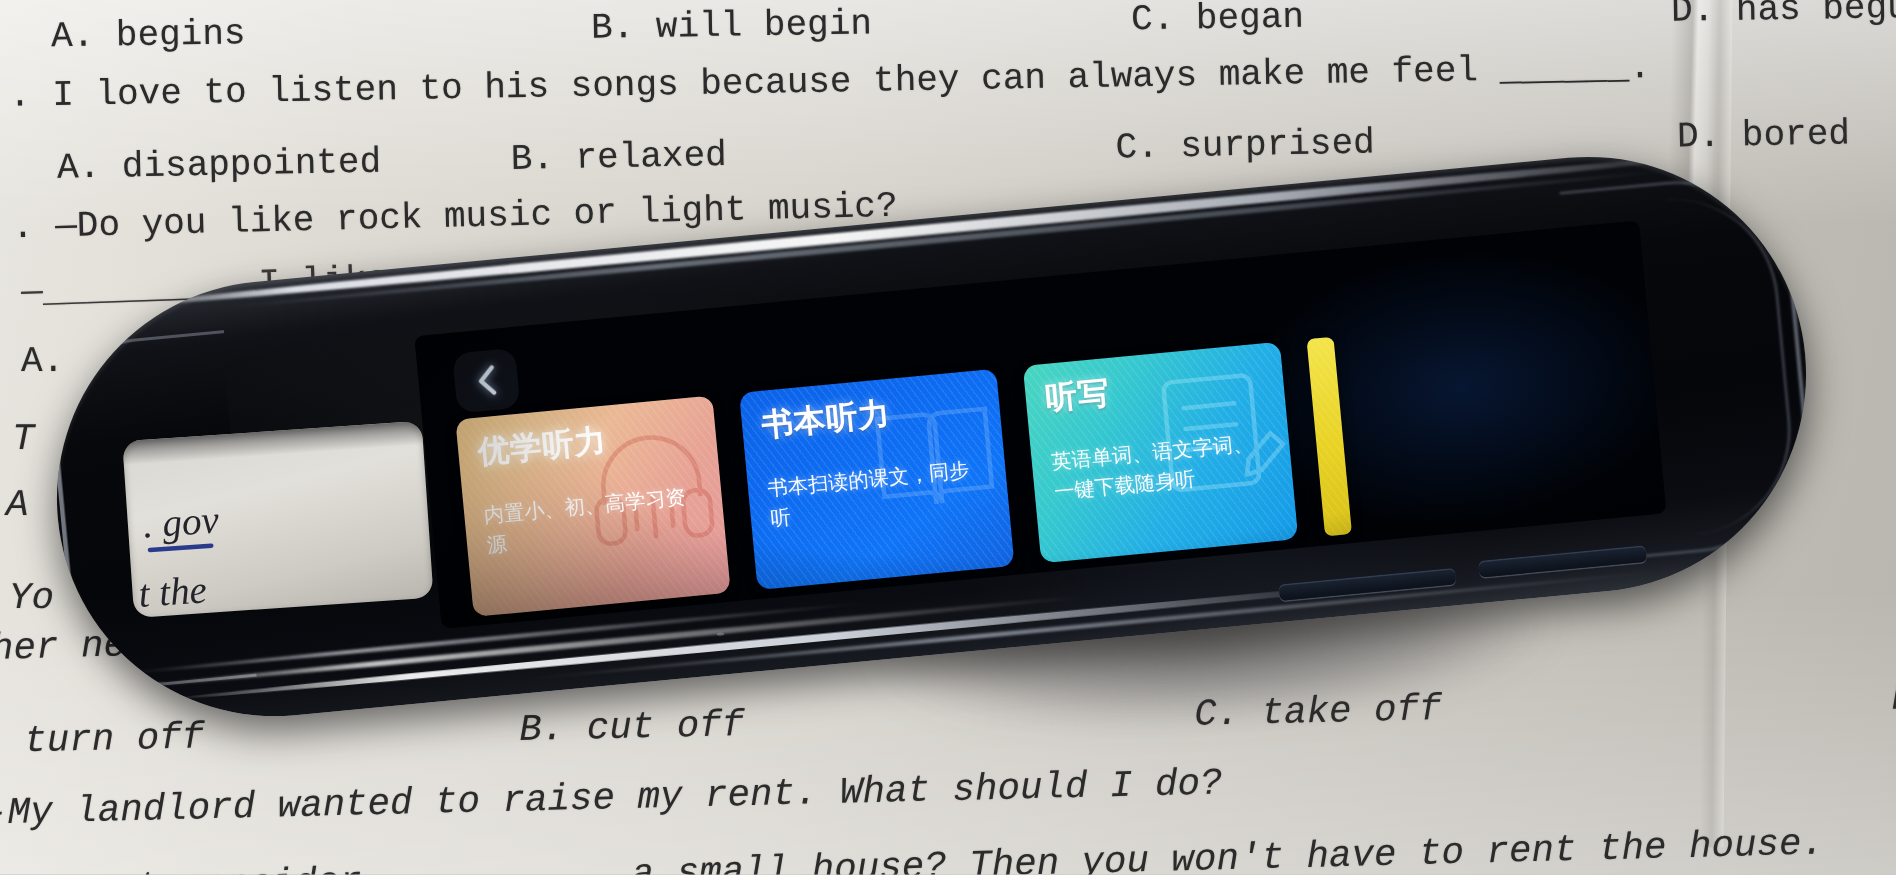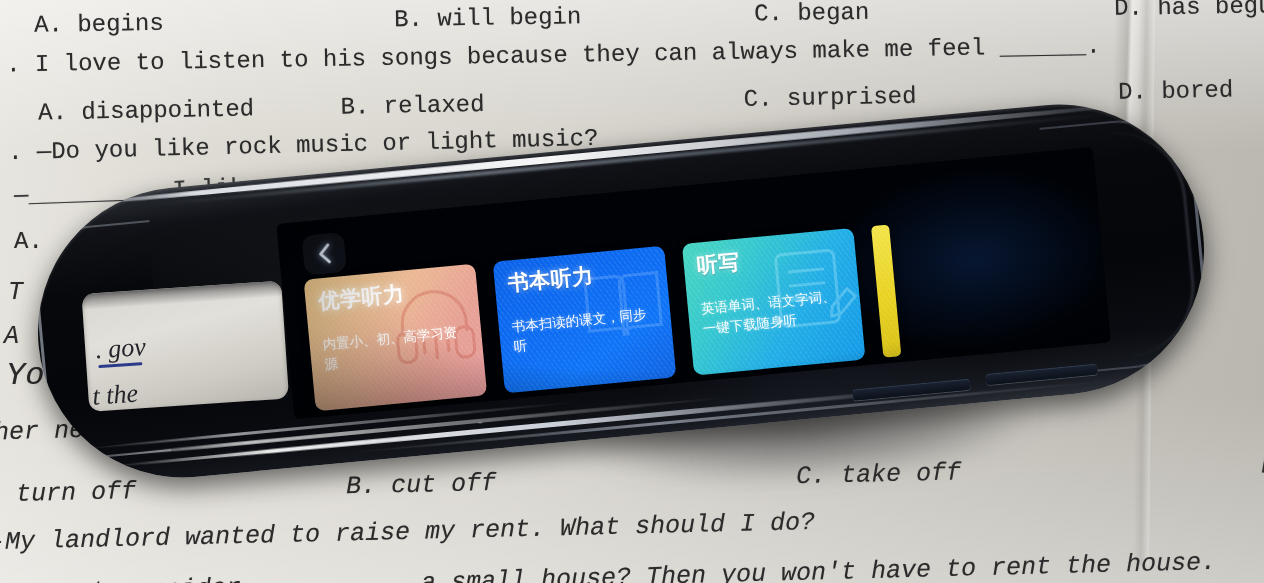--- a/index.html
+++ b/index.html
@@ -311,21 +311,21 @@
   <div class="tline mono" style="left:8px; top:132px; font-size:24px; transform:rotate(-1.4deg);">. —Do you like rock music or light music?</div>
 
   <div class="tline mono" style="left:14px; top:178px; font-size:24px; transform:rotate(-2.0deg); color:#3a3a3a;">—________, I like</div>
 
   <div class="tline mono" style="left:14px; top:228px; font-size:24px;">A.</div>
 
   <div class="tline mono ital" style="left:8px; top:278px; font-size:25px;">T</div>
 
   <div class="tline mono ital" style="left:4px; top:322px; font-size:25px;">A</div>
 
-  <div class="tline mono ital" style="left:6px; top:357px; font-size:32px;">Yo</div>
+  <div class="tline mono ital" style="left:6px; top:384px; font-size:25px;">Yo</div>
 
   <div class="tline mono ital" style="left:-6px; top:414px; font-size:25px; transform:rotate(-1.6deg);">her new carpet dirty.</div>
 
   <div class="tline mono ital" style="left:16px; top:464px; font-size:25px; transform:rotate(-1.3deg);">turn off              B. cut off                    C. take off                    D. put off</div>
 
   <div class="tline mono ital" style="left:-10px; top:518px; font-size:25px; transform:rotate(-1.4deg);">-My landlord wanted to raise my rent. What should I do?</div>
 
   <div class="tline mono ital" style="left:-14px; top:564px; font-size:25px; transform:rotate(-1.5deg);">w      t consider            a small house? Then you won't have to rent the house.</div>
 
   <div class="pen-shadow-top"></div>

